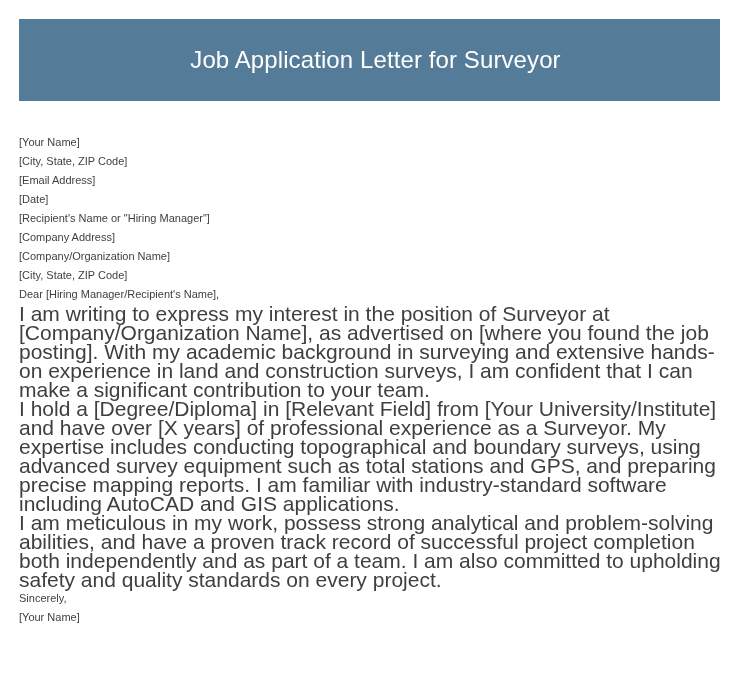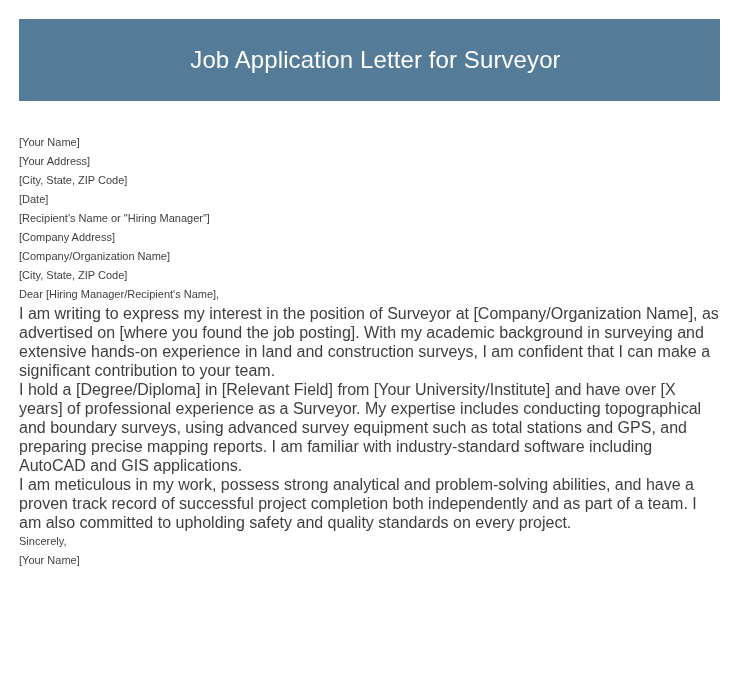--- a/index.html
+++ b/index.html
@@ -60,40 +60,40 @@
     font-size: 11px;
     line-height: 19px;
     white-space: pre-wrap;
     word-wrap: break-word;
   }
   .letter-para {
     display: block;
     margin: 0;
     padding: 0;
     color: #3f3f3f;
-    font-size: 16px;
+    font-size: 21px;
     line-height: 19px;
     text-align: left;
   }
 </style>
 </head>
 <body>
 
 <div id="doc">
 
   <div id="header-banner">
     <div id="header-title">Job Application Letter for Surveyor</div>
   </div>
 
   <div id="letter-body">
 
     <div>
       <span class="letter-line">[Your Name]</span>
-      <span class="letter-line">[Your Address]</span>
       <span class="letter-line">[City, State, ZIP Code]</span>
+      <span class="letter-line">[Email Address]</span>
     </div>
 
     <span class="letter-line">[Date]</span>
 
     <div>
       <span class="letter-line">[Recipient's Name or "Hiring Manager"]</span>
       <span class="letter-line">[Company Address]</span>
       <span class="letter-line">[Company/Organization Name]</span>
       <span class="letter-line">[City, State, ZIP Code]</span>
     </div>

